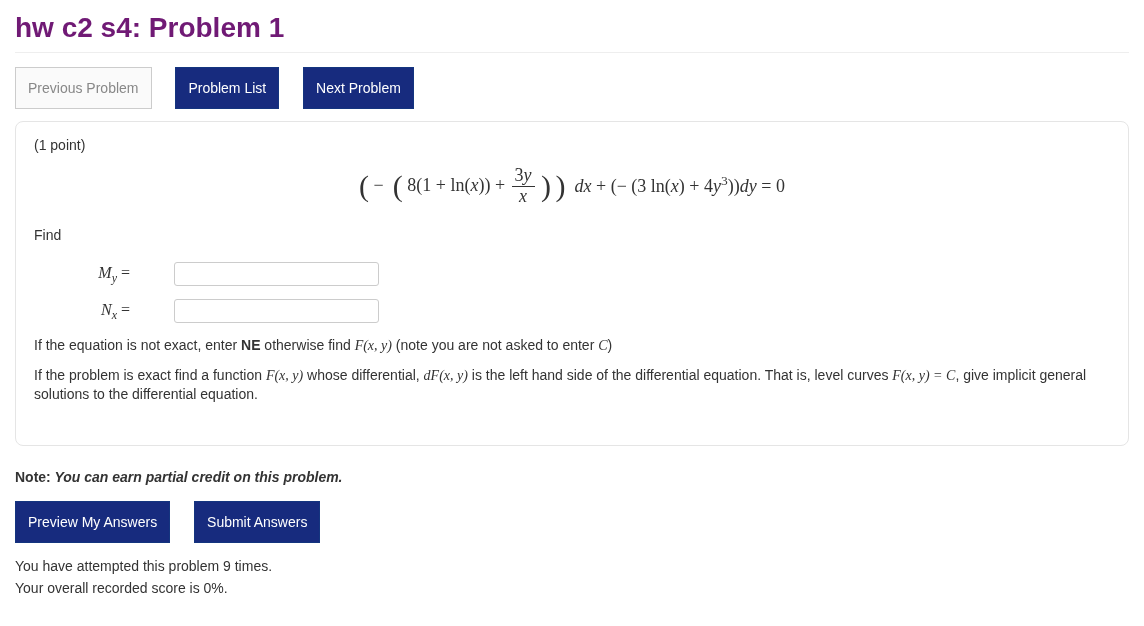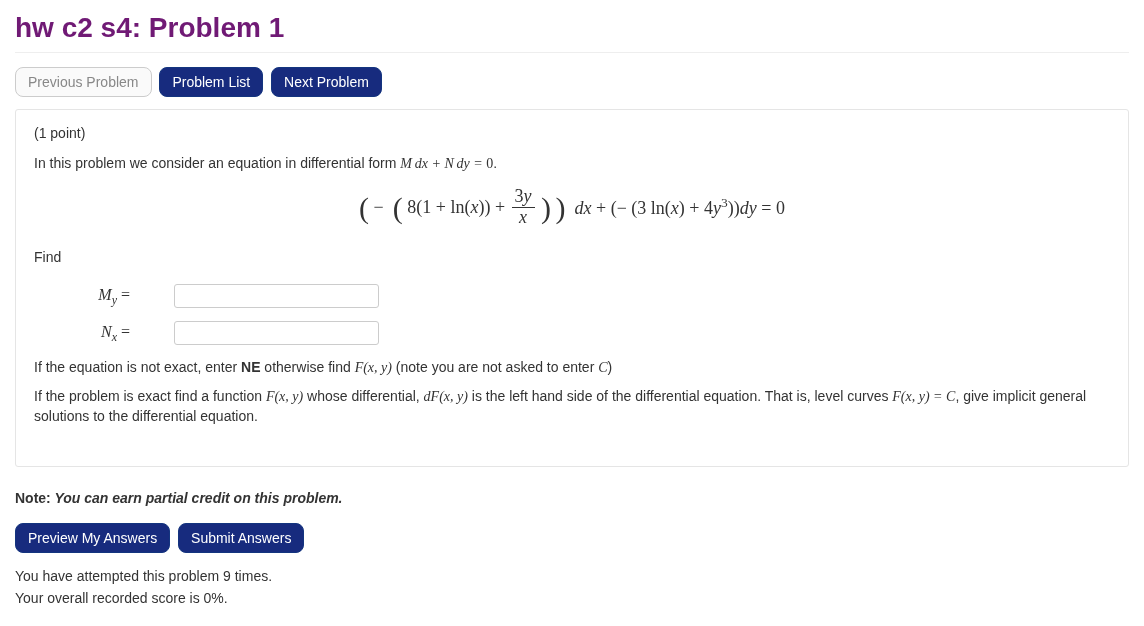--- a/index.html
+++ b/index.html
@@ -15,23 +15,23 @@
       font-size: 28px;
       font-weight: bold;
       color: #701a75;
       margin: 8px 0 14px 0;
       border-bottom: 1px solid #eee;
       padding-bottom: 5px;
     }
     .nav-row { margin-bottom: 12px; }
     .btn {
       display: inline-block;
-      padding: 6px 12px;
+      padding: 12px 12px;
       font-size: 14px;
-      border-radius: 8px;
+      border-radius: 0;
       border: 1px solid transparent;
       cursor: pointer;
       vertical-align: middle;
       text-align: center;
     }
     .btn-default {
       background: #fafafa;
       color: #888;
       border-color: #ccc;
     }
@@ -41,24 +41,24 @@
       background: #1f3ea8;
       background: #1e3a8a;
       background: #193c96;
       color: #fff;
       border-color: #14357f;
     }
     .btn-primary {
       background: #17389a;
       background-color: #172B7E;
     }
-    .btn + .btn { margin-left: 4px; }
+    .btn + .btn { margin-left: 20px; }
     .problem-box {
       border: 1px solid #e5e5e5;
-      border-radius: 3px;
+      border-radius: 8px;
       padding: 14px 18px 30px 18px;
       margin-bottom: 22px;
       background: #fff;
     }
     .points { margin-bottom: 10px; }
     .intro { margin-bottom: 14px; }
     .equation-center {
       text-align: center;
       font-family: "Times New Roman", serif;
       font-size: 18px;
@@ -128,24 +128,20 @@
 <div class="nav-row">
   <button class="btn btn-default">Previous Problem</button>
   <button class="btn btn-primary">Problem List</button>
   <button class="btn btn-primary">Next Problem</button>
 </div>
 
 <div class="problem-box">
 
   <p class="points">(1 point)</p>
 
-  <p class="intro">
-    <span>In this problem we consider an equation in differential form </span>
-    <span class="mi">M dx + N dy = <span class="mr">0</span></span><span>.</span>
-  </p>
 
   <div class="equation-center">
     <span class="big-paren">(</span>
     <span class="eq-part">−&nbsp;</span>
     <span class="big-paren">(</span>
     <span class="eq-part">8(1 + ln(<span class="mi">x</span>)) + </span>
     <span class="frac"><span class="num">3<span class="mi">y</span></span><span class="den"><span class="mi">x</span></span></span>
     <span class="big-paren">)</span>
     <span class="big-paren">)</span>
     <span class="eq-part">&nbsp;<span class="mi">dx</span> + (−&nbsp;(3 ln(<span class="mi">x</span>) + 4<span class="mi">y</span><sup>3</sup>))<span class="mi">dy</span> = 0</span>

